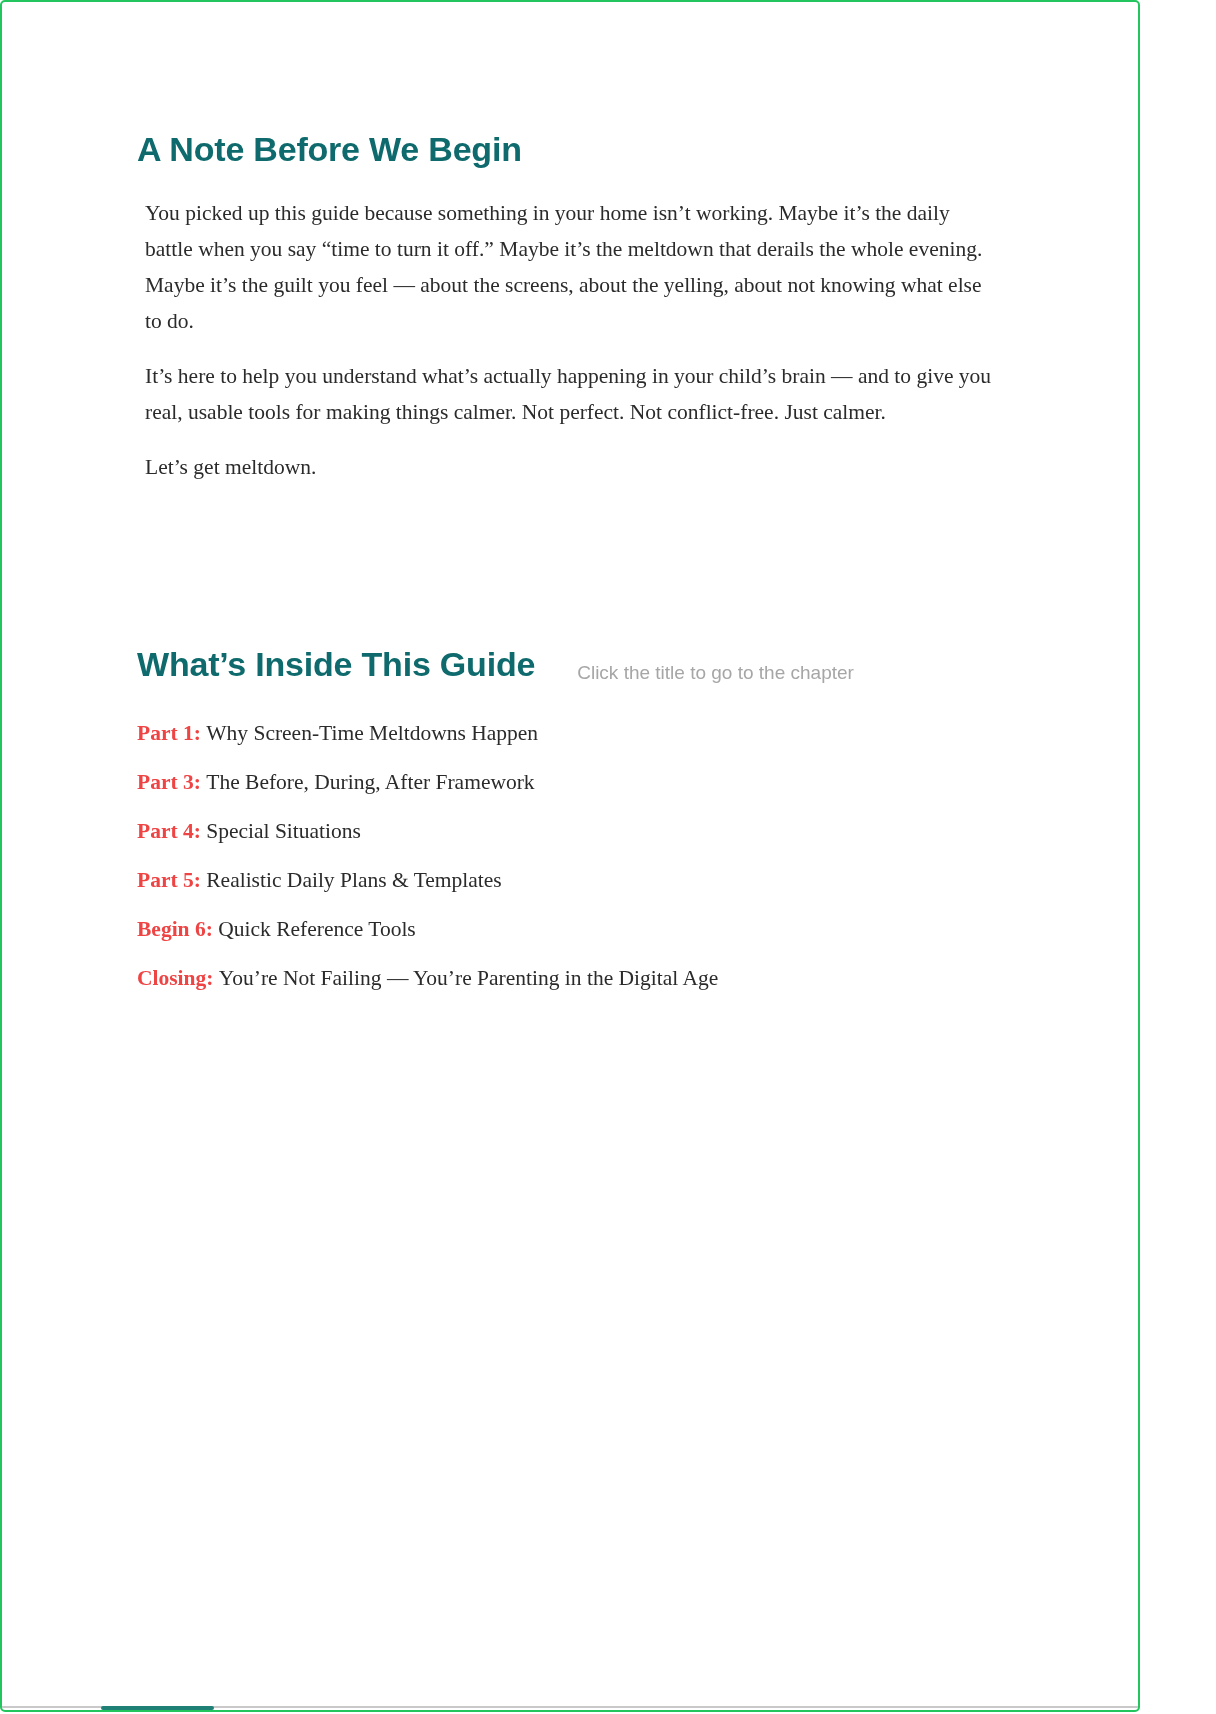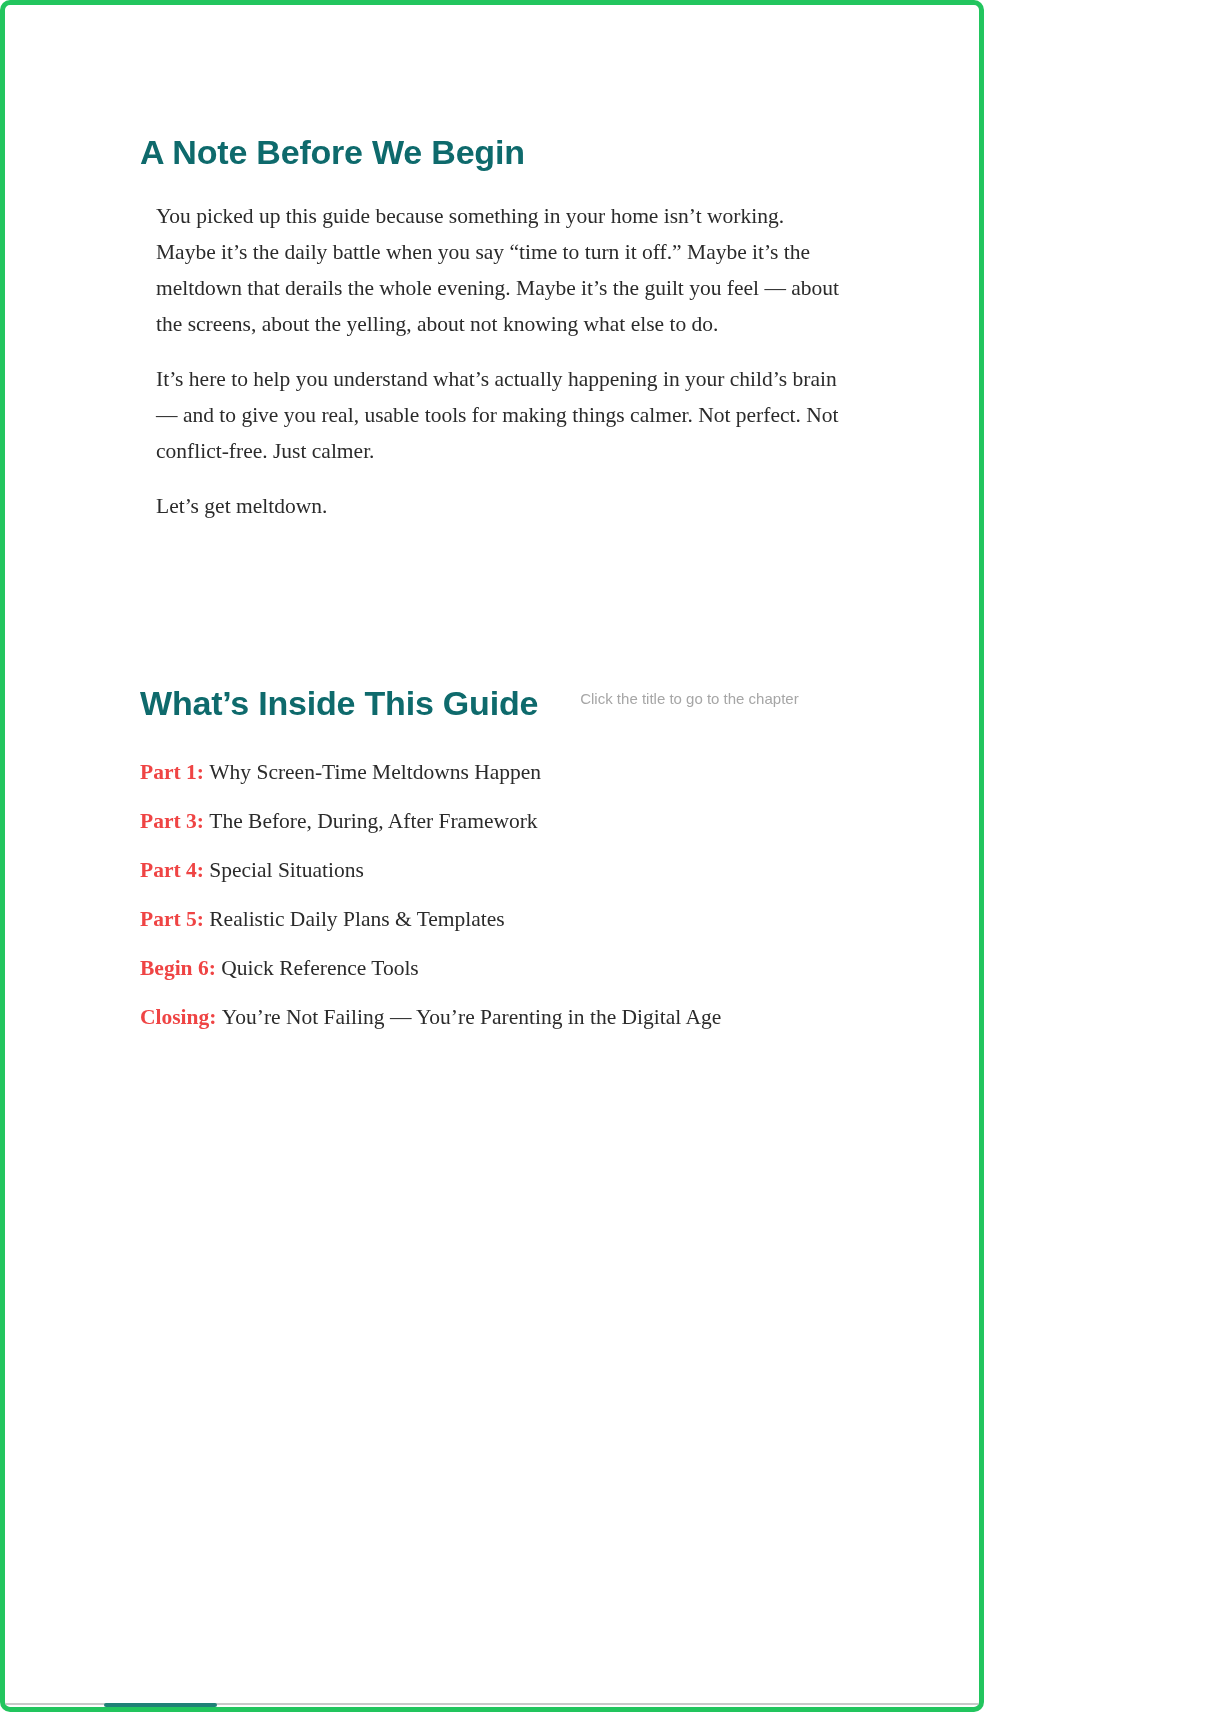--- a/index.html
+++ b/index.html
@@ -2,25 +2,25 @@
 <html><head>
 <meta charset="utf-8">
 <style>
   html, body {
     margin: 0;
     padding: 0;
     background: #ffffff;
   }
   .page {
     position: relative;
-    width: 984px;
+    width: 1140px;
     height: 1712px;
     background: #ffffff;
-    border: 5px solid #22c55e;
-    border-radius: 10px;
+    border: 2px solid #22c55e;
+    border-radius: 5px;
     overflow: hidden;
     font-family: "Liberation Serif", serif;
     box-sizing: border-box;
   }
   .content {
     padding: 0 135px 0 135px;
   }
   h1.section-title {
     margin: 0;
     padding-top: 128px;
@@ -28,42 +28,42 @@
     font-size: 34px;
     font-weight: 700;
     color: #0e6a6c;
     letter-spacing: -0.2px;
   }
   .note-paragraphs {
     margin-top: 26px;
     max-width: 862px;
   }
   .note-paragraphs p {
-    margin: 0 0 19px 16px;
+    margin: 0 0 19px 8px;
     font-size: 21.5px;
     line-height: 36px;
     color: #2b2b2b;
   }
   .toc-header {
     display: flex;
-    align-items: flex-start;
+    align-items: flex-end;
     gap: 42px;
     margin-top: 160px;
   }
   h2.section-title {
     margin: 0;
     font-family: "Liberation Sans", sans-serif;
     font-size: 34px;
     font-weight: 700;
     color: #0e6a6c;
     letter-spacing: -0.2px;
   }
   .toc-hint {
     font-family: "Liberation Sans", sans-serif;
-    font-size: 15px;
+    font-size: 19px;
     color: #a6a6a6;
     padding-top: 6px;
   }
   .toc-list {
     margin-top: 34px;
     max-width: 880px;
   }
   .toc-item {
     font-size: 21.5px;
     line-height: 30px;

